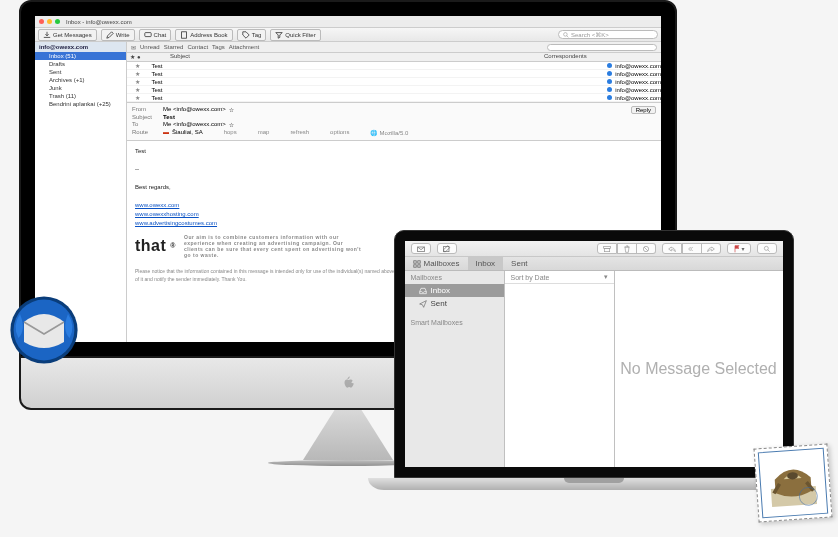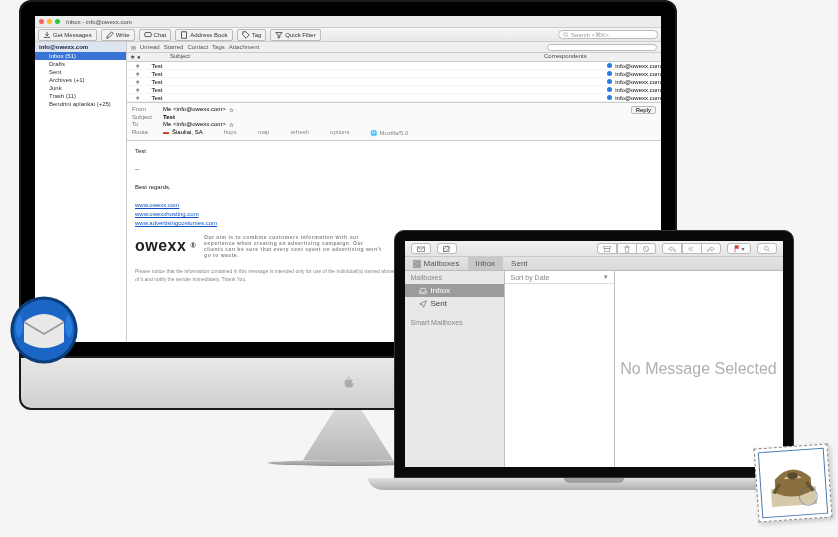--- a/index.html
+++ b/index.html
@@ -241,21 +241,21 @@
             <div>Test</div>
             <br>
             <div>--</div>
             <br>
             <div>Best regards,</div>
             <br>
             <div><a class="tb-link">www.owexx.com</a></div>
             <div><a class="tb-link">www.owexxhosting.com</a></div>
             <div><a class="tb-link">www.advertisingcostumes.com</a></div>
             <div class="tb-brand">
-              <span>owexx</span>
+              <span>that</span>
                 <sup>®</sup>
               <span class="tb-tagline">Our aim is to combine customers information with our experience when creating an advertising campaign. Our clients can be sure that every cent spent on advertising won't go to waste.</span>
             </div>
             <div class="tb-disclaimer">Please notice that the information contained in this message is intended only for use of the individual(s) named above and contain information that is privileged. If you have received this message in error please delete it and any copies of it and notify the sender immediately. Thank You.</div>
           </div>
         </div>
       </div>
     </div>
   </div>
   <div class="imac-chin">

